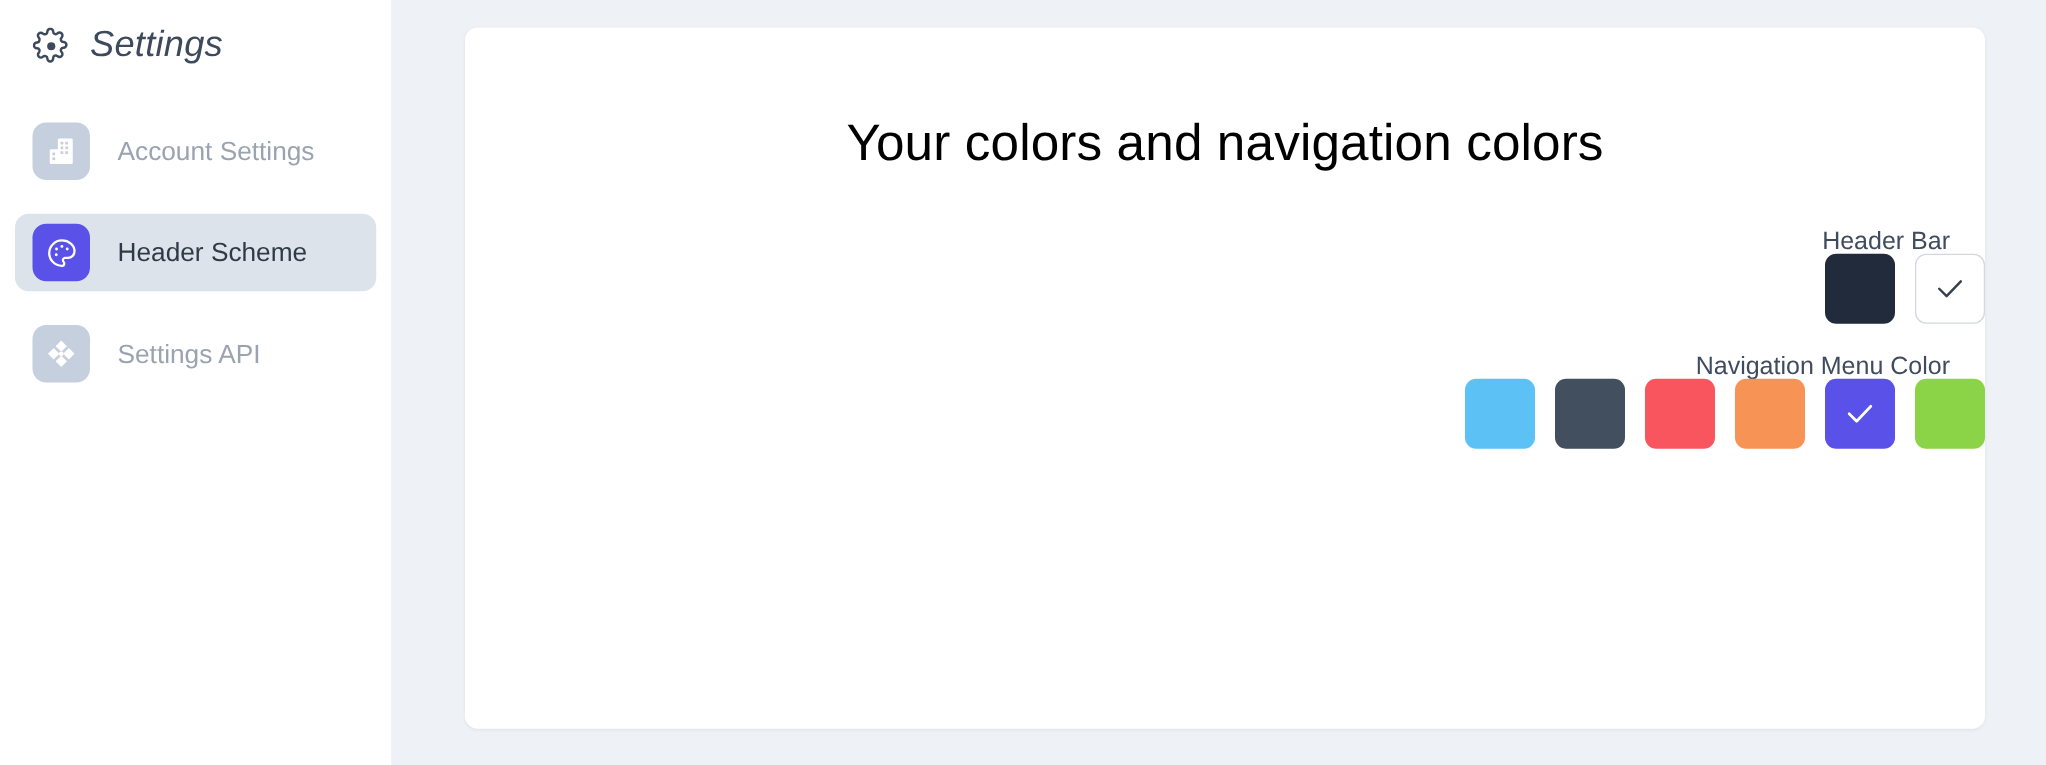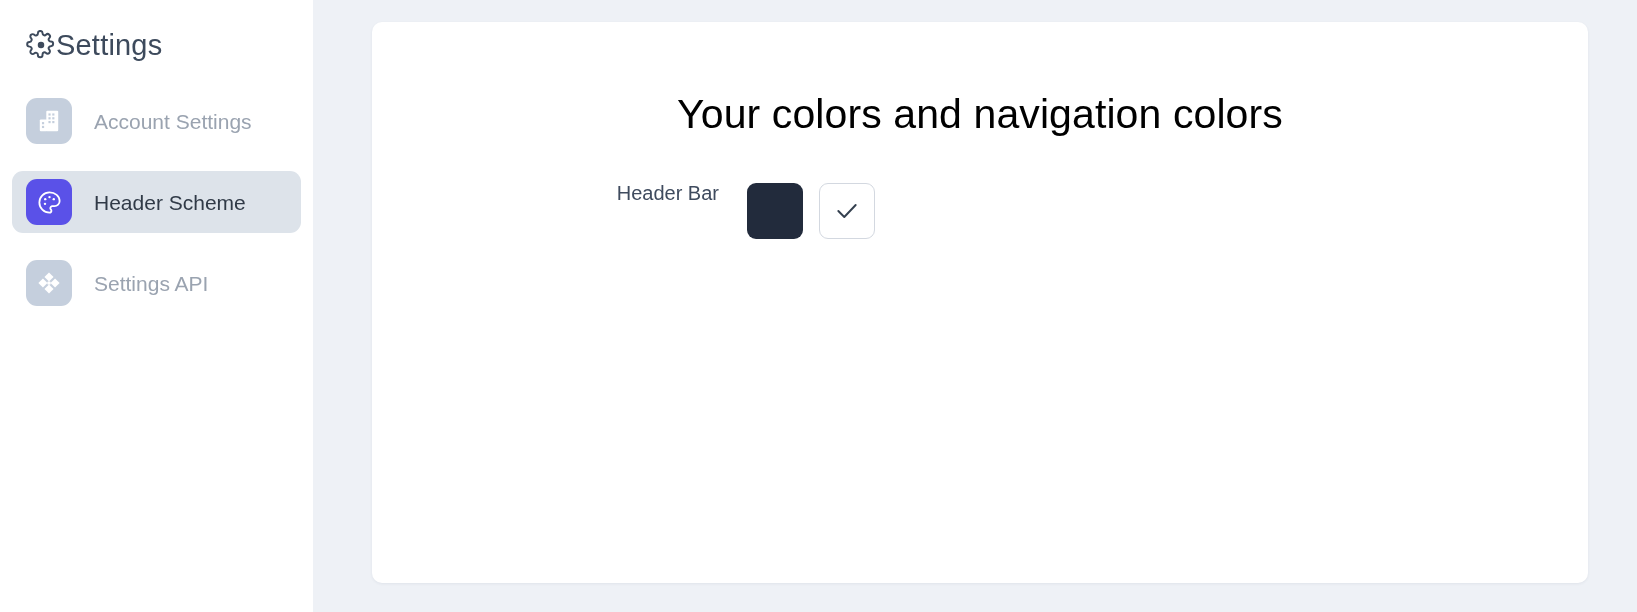--- a/index.html
+++ b/index.html
@@ -24,23 +24,25 @@
   .sidebar {
     width: 313px;
     height: 612px;
     background: #ffffff;
     box-sizing: border-box;
     flex: 0 0 313px;
     position: relative;
   }
   .sidebar-header {
     display: flex;
-    align-items: center;
+    align-items: flex-start;
+    gap: 16px;
     padding: 22px 0 0 26px;
     height: 46px;
+    font-style: italic;
   }
   .gear-icon {
     width: 30px;
     height: 30px;
     display: block;
     flex: 0 0 30px;
   }
   .sidebar-title {
     font-size: 29px;
     color: #3d4a5c;
@@ -113,22 +115,23 @@
     margin: 0;
     padding-top: 72px;
     letter-spacing: .1px;
     line-height: 1;
   }
   .form {
     margin-top: 48px;
   }
   .form-row {
     display: flex;
-    align-items: flex-start;
+    align-items: flex-end;
     margin-bottom: 24px;
+    flex-direction: column;
   }
   .row-label {
     width: 375px;
     text-align: right;
     padding-right: 28px;
     box-sizing: border-box;
     font-size: 20px;
     color: #3f4b5e;
     line-height: 1;
   }
@@ -251,18 +254,33 @@
           <div class="swatches">
             <div class="swatch" style="background: rgb(34, 43, 60);"></div>
             <div class="swatch bordered selected" style="background: rgb(255, 255, 255);">
               <svg class="check" viewBox="0 0 24 24" fill="none" stroke="#34404f" stroke-width="1.8" stroke-linecap="round" stroke-linejoin="round">
                 <polyline points="4,12 9.5,17.5 20,6.5"></polyline>
               </svg>
             </div>
           </div>
         </div>
 
+        <div class="form-row">
+          <div class="row-label">Navigation Menu Color</div>
+          <div class="swatches">
+            <div class="swatch" style="background: rgb(92, 194, 245);"></div>
+            <div class="swatch" style="background: rgb(65, 79, 94);"></div>
+            <div class="swatch" style="background: rgb(249, 85, 95);"></div>
+            <div class="swatch" style="background: rgb(247, 147, 84);"></div>
+            <div class="swatch selected" style="background: rgb(90, 81, 232);">
+              <svg class="check" viewBox="0 0 24 24" fill="none" stroke="#ffffff" stroke-width="2" stroke-linecap="round" stroke-linejoin="round">
+                <polyline points="4,12 9.5,17.5 20,6.5"></polyline>
+              </svg>
+            </div>
+            <div class="swatch" style="background: rgb(139, 212, 71);"></div>
+          </div>
+        </div>
 
 
       </div>
     </section>
   </main>
 </div>
 
 </body></html>

